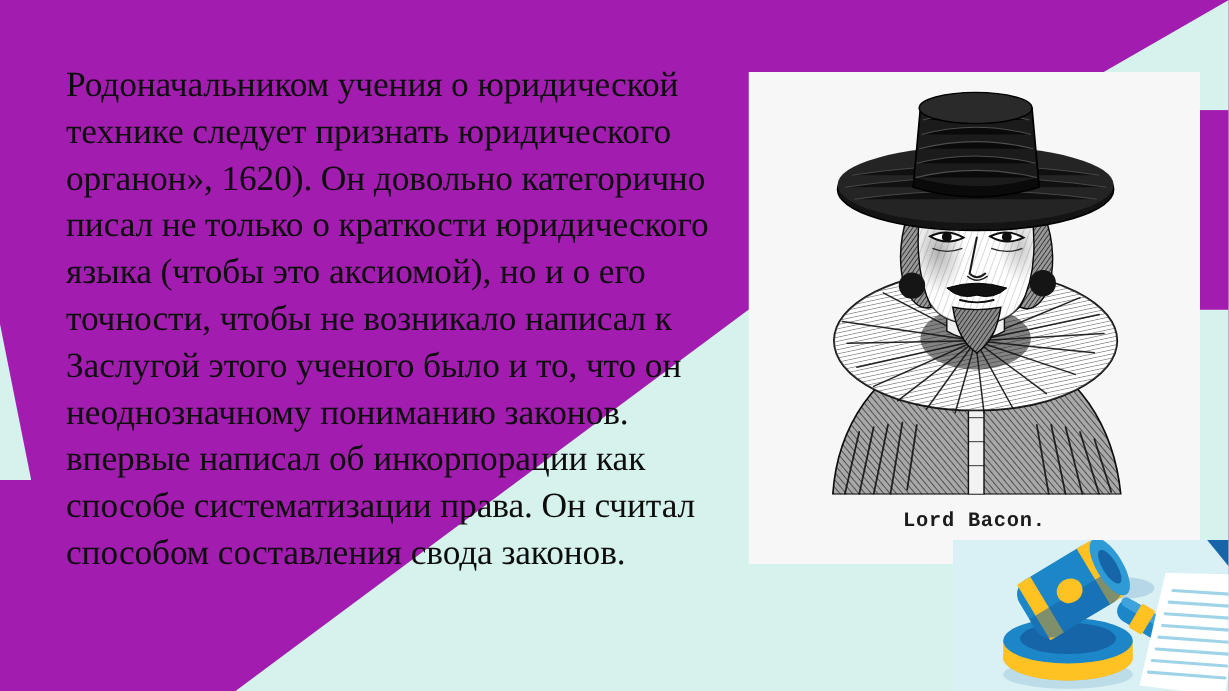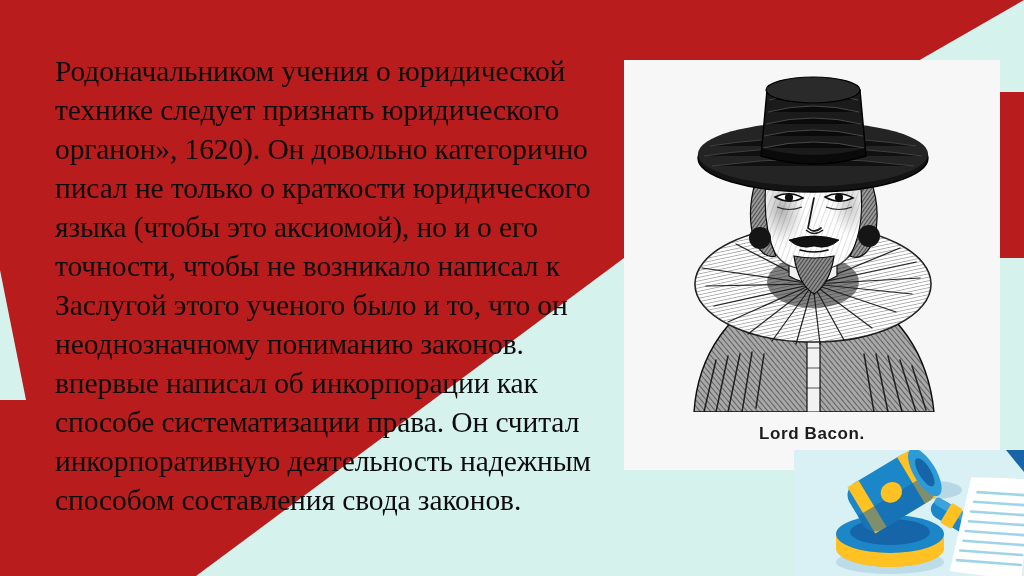--- a/index.html
+++ b/index.html
@@ -6,21 +6,21 @@
   html, body {
     margin: 0;
     padding: 0;
     background: #ffffff;
   }
   #slide {
     position: relative;
     width: 1024px;
     height: 576px;
     overflow: hidden;
-    background: #b91c1c;
+    background: #a21caf;
     font-family: "Liberation Serif", "DejaVu Serif", serif;
   }
 
   
   .shape {
     position: absolute;
     pointer-events: none;
   }
   
   #mint-wedge {
@@ -88,21 +88,21 @@
     display: block;
     width: 100%;
     height: 100%;
   }
   #portrait-caption {
     position: absolute;
     left: 0;
     bottom: 26px;
     width: 100%;
     text-align: center;
-    font-family: Liberation Sans, sans-serif;
+    font-family: Liberation Mono, monospace;
     font-size: 17px;
     font-weight: 700;
     color: #1c1c1c;
     letter-spacing: 0.6px;
   }
 
   
   #gavel-art {
     position: absolute;
     right: 0;
@@ -129,21 +129,20 @@
     <p>Родоначальником учения о юридической</p>
     <p>технике следует признать юридического</p>
     <p>органон», 1620). Он довольно категорично</p>
     <p>писал не только о краткости юридического</p>
     <p>языка (чтобы это аксиомой), но и о его</p>
     <p>точности, чтобы не возникало написал к</p>
     <p>Заслугой этого ученого было и то, что он</p>
     <p>неоднозначному пониманию законов.</p>
     <p>впервые написал об инкорпорации как</p>
     <p>способе систематизации права. Он считал</p>
-    <p>инкорпоративную деятельность надежным</p>
     <p>способом составления свода законов.</p>
   </div>
 
   <div id="portrait-card">
 
     <div id="portrait-figure">
       <svg viewBox="0 0 376 352" xmlns="http://www.w3.org/2000/svg" role="img">
         <defs>
 
           <pattern id="hatchA" width="3" height="3" patternUnits="userSpaceOnUse" patternTransform="rotate(35)">

